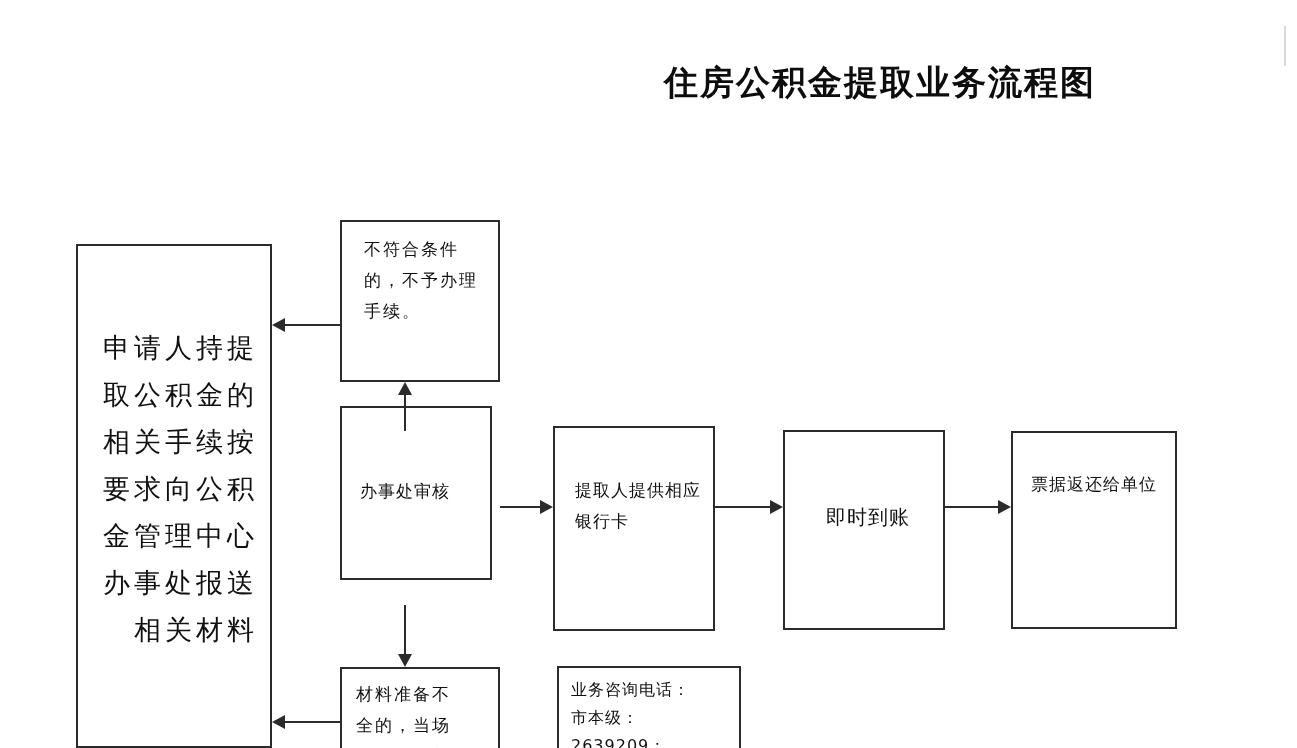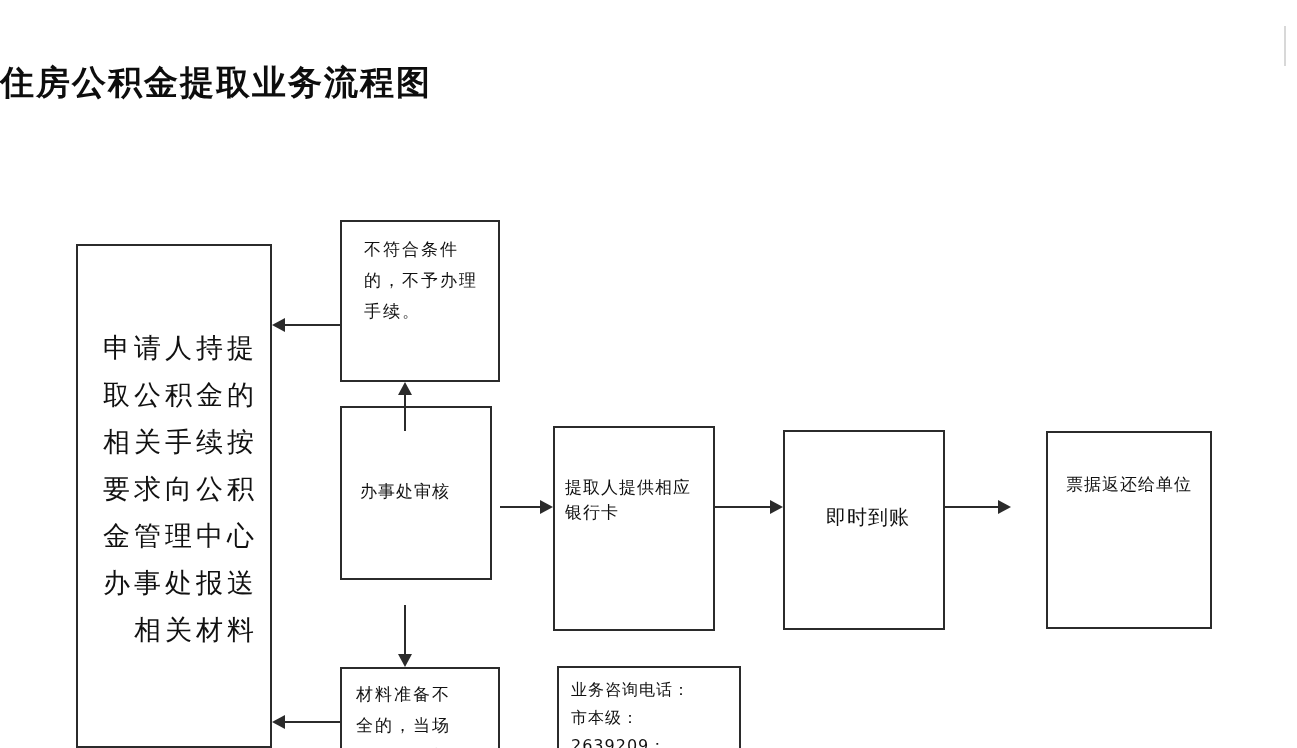--- a/index.html
+++ b/index.html
@@ -17,21 +17,21 @@
     background: #ffffff;
     overflow: hidden;
   }
 
   
   #chart-title {
     position: absolute;
     left: 0;
     top: 60px;
     width: 1096px;
-    text-align: left;
+    text-align: right;
     font-size: 34px;
     font-weight: bold;
     letter-spacing: 2px;
     color: #0d0d0d;
     font-family: "DejaVu Sans", "Liberation Sans", sans-serif;
   }
 
   
   .node {
     position: absolute;
@@ -101,24 +101,24 @@
   
   #node-bankcard {
     left: 553px;
     top: 426px;
     width: 162px;
     height: 205px;
   }
   #node-bankcard .node-text {
     top: 47px;
     font-size: 17px;
-    line-height: 25px;
-    letter-spacing: 1px;
-    text-align: left;
-    padding-left: 10px;
+    line-height: 31px;
+    letter-spacing: 1px;
+    text-align: left;
+    padding-left: 20px;
   }
 
   
   #node-instant {
     left: 783px;
     top: 430px;
     width: 162px;
     height: 200px;
   }
   #node-instant .node-text {
@@ -128,21 +128,20 @@
     text-align: center;
     padding-left: 20px;
   }
 
   
   #node-receipt {
     left: 1011px;
     top: 431px;
     width: 166px;
     height: 198px;
-    margin-left: 35px;
   }
   #node-receipt .node-text {
     top: 40px;
     font-size: 17px;
     letter-spacing: 1px;
     text-align: center;
     padding: 0 8px;
   }
 
   

